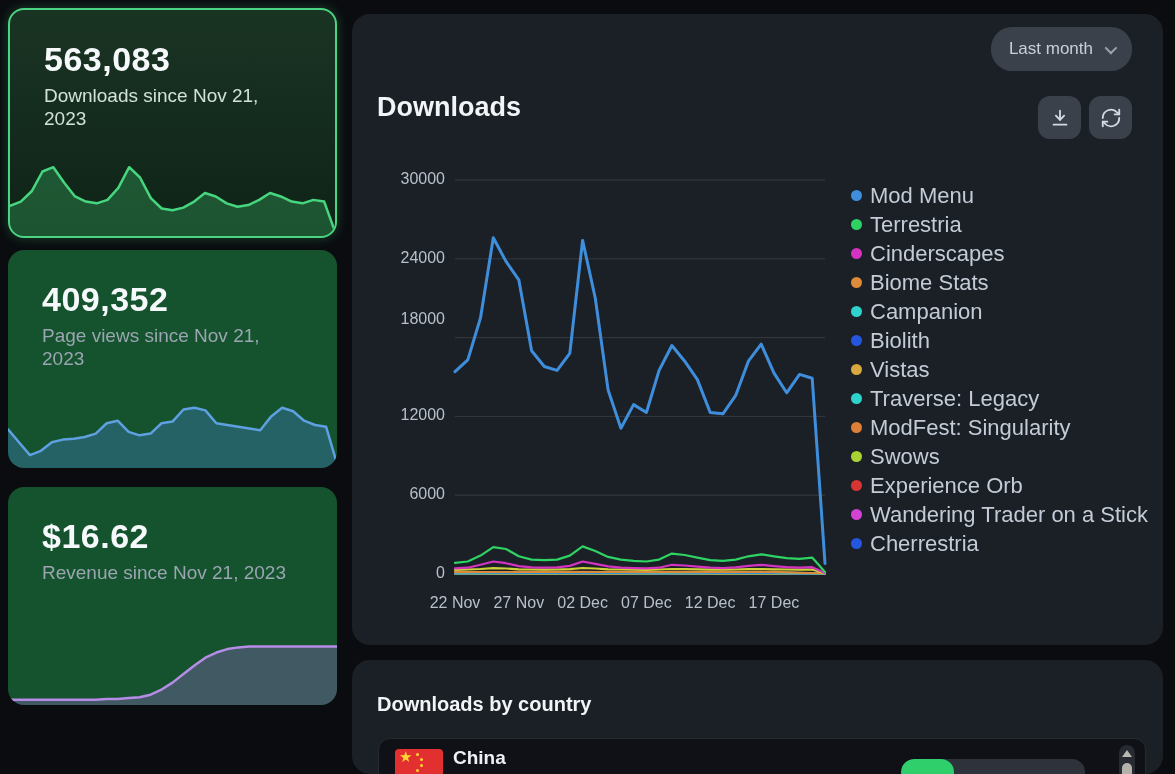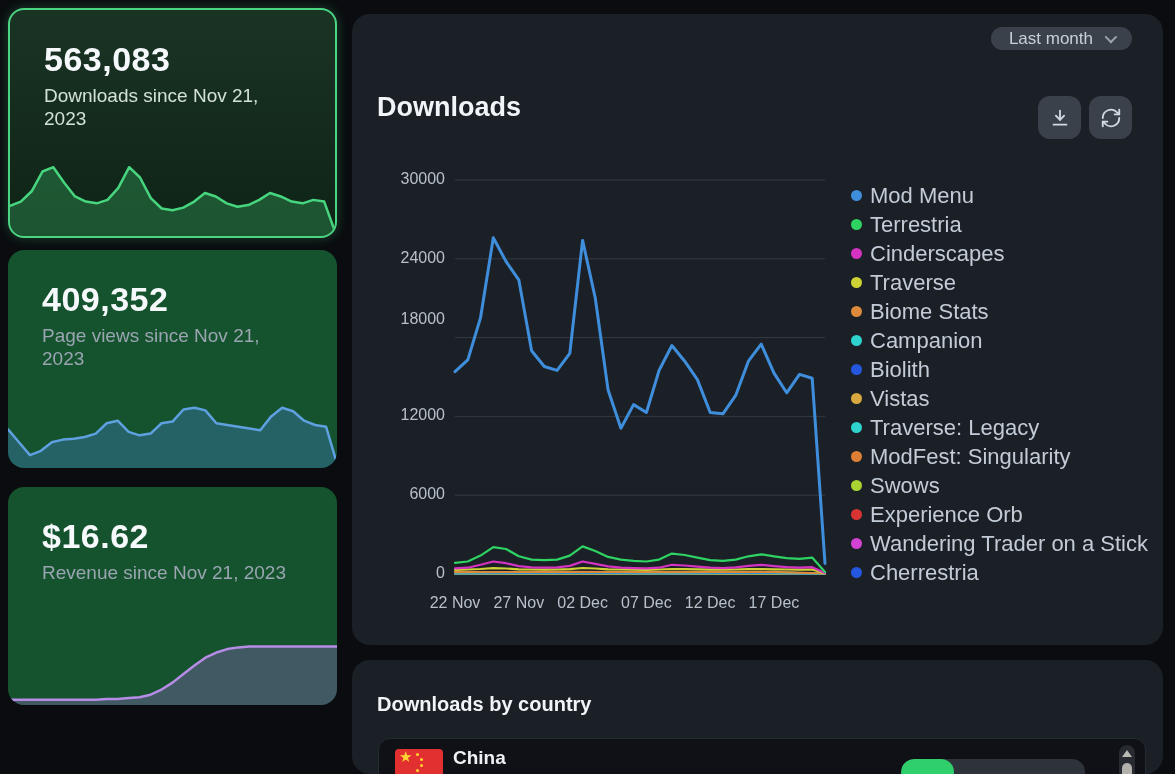--- a/index.html
+++ b/index.html
@@ -25,21 +25,21 @@
   .card-label { margin:5px 34px 0 34px; font-size:19px; line-height:1.22; color:#9aa5b1; }
   #card-downloads .card-label { color:#d3e2d6; }
   .spark { position:absolute; left:0; right:0; bottom:0; height:86px; }
   .spark svg { width:100%; height:100%; display:block; }
 
   .panel { position:absolute; left:352px; width:811px; background:#1b2027; border-radius:18px; }
   #panel-downloads { top:14px; height:631px; }
   #panel-country   { top:660px; height:114px; overflow:hidden; }
 
   .pill {
-    position:absolute; top:13px; right:31px; height:23px; padding:0 18px;
+    position:absolute; top:13px; right:31px; height:44px; padding:0 18px;
     background:#3b414b; border-radius:21px; display:flex; align-items:center; gap:12px;
     color:#c7cfd7; font-size:17px; cursor:pointer; border:none;
   }
   .chev { width:9px; height:9px; border-right:2px solid #9aa3ad; border-bottom:2px solid #9aa3ad;
     transform:rotate(45deg) translateY(-2px); }
   .icon-btn {
     position:absolute; top:82px; width:43px; height:43px; border-radius:12px; border:none;
     background:#3b414b; display:flex; align-items:center; justify-content:center; cursor:pointer;
   }
   #btn-export { left:686px; }
@@ -187,24 +187,20 @@
       </div>
       <div class="legend-row">
         <span class="legend-dot" style="background: rgb(46, 211, 99);"></span>
         <span class="legend-label">Terrestria</span>
       </div>
       <div class="legend-row">
         <span class="legend-dot" style="background: rgb(211, 51, 192);"></span>
         <span class="legend-label">Cinderscapes</span>
       </div>
       <div class="legend-row">
-        <span class="legend-dot" style="background: rgb(205, 211, 53);"></span>
-        <span class="legend-label">Traverse</span>
-      </div>
-      <div class="legend-row">
         <span class="legend-dot" style="background: rgb(221, 138, 58);"></span>
         <span class="legend-label">Biome Stats</span>
       </div>
       <div class="legend-row">
         <span class="legend-dot" style="background: rgb(47, 211, 205);"></span>
         <span class="legend-label">Campanion</span>
       </div>
       <div class="legend-row">
         <span class="legend-dot" style="background: rgb(36, 86, 224);"></span>
         <span class="legend-label">Biolith</span>

